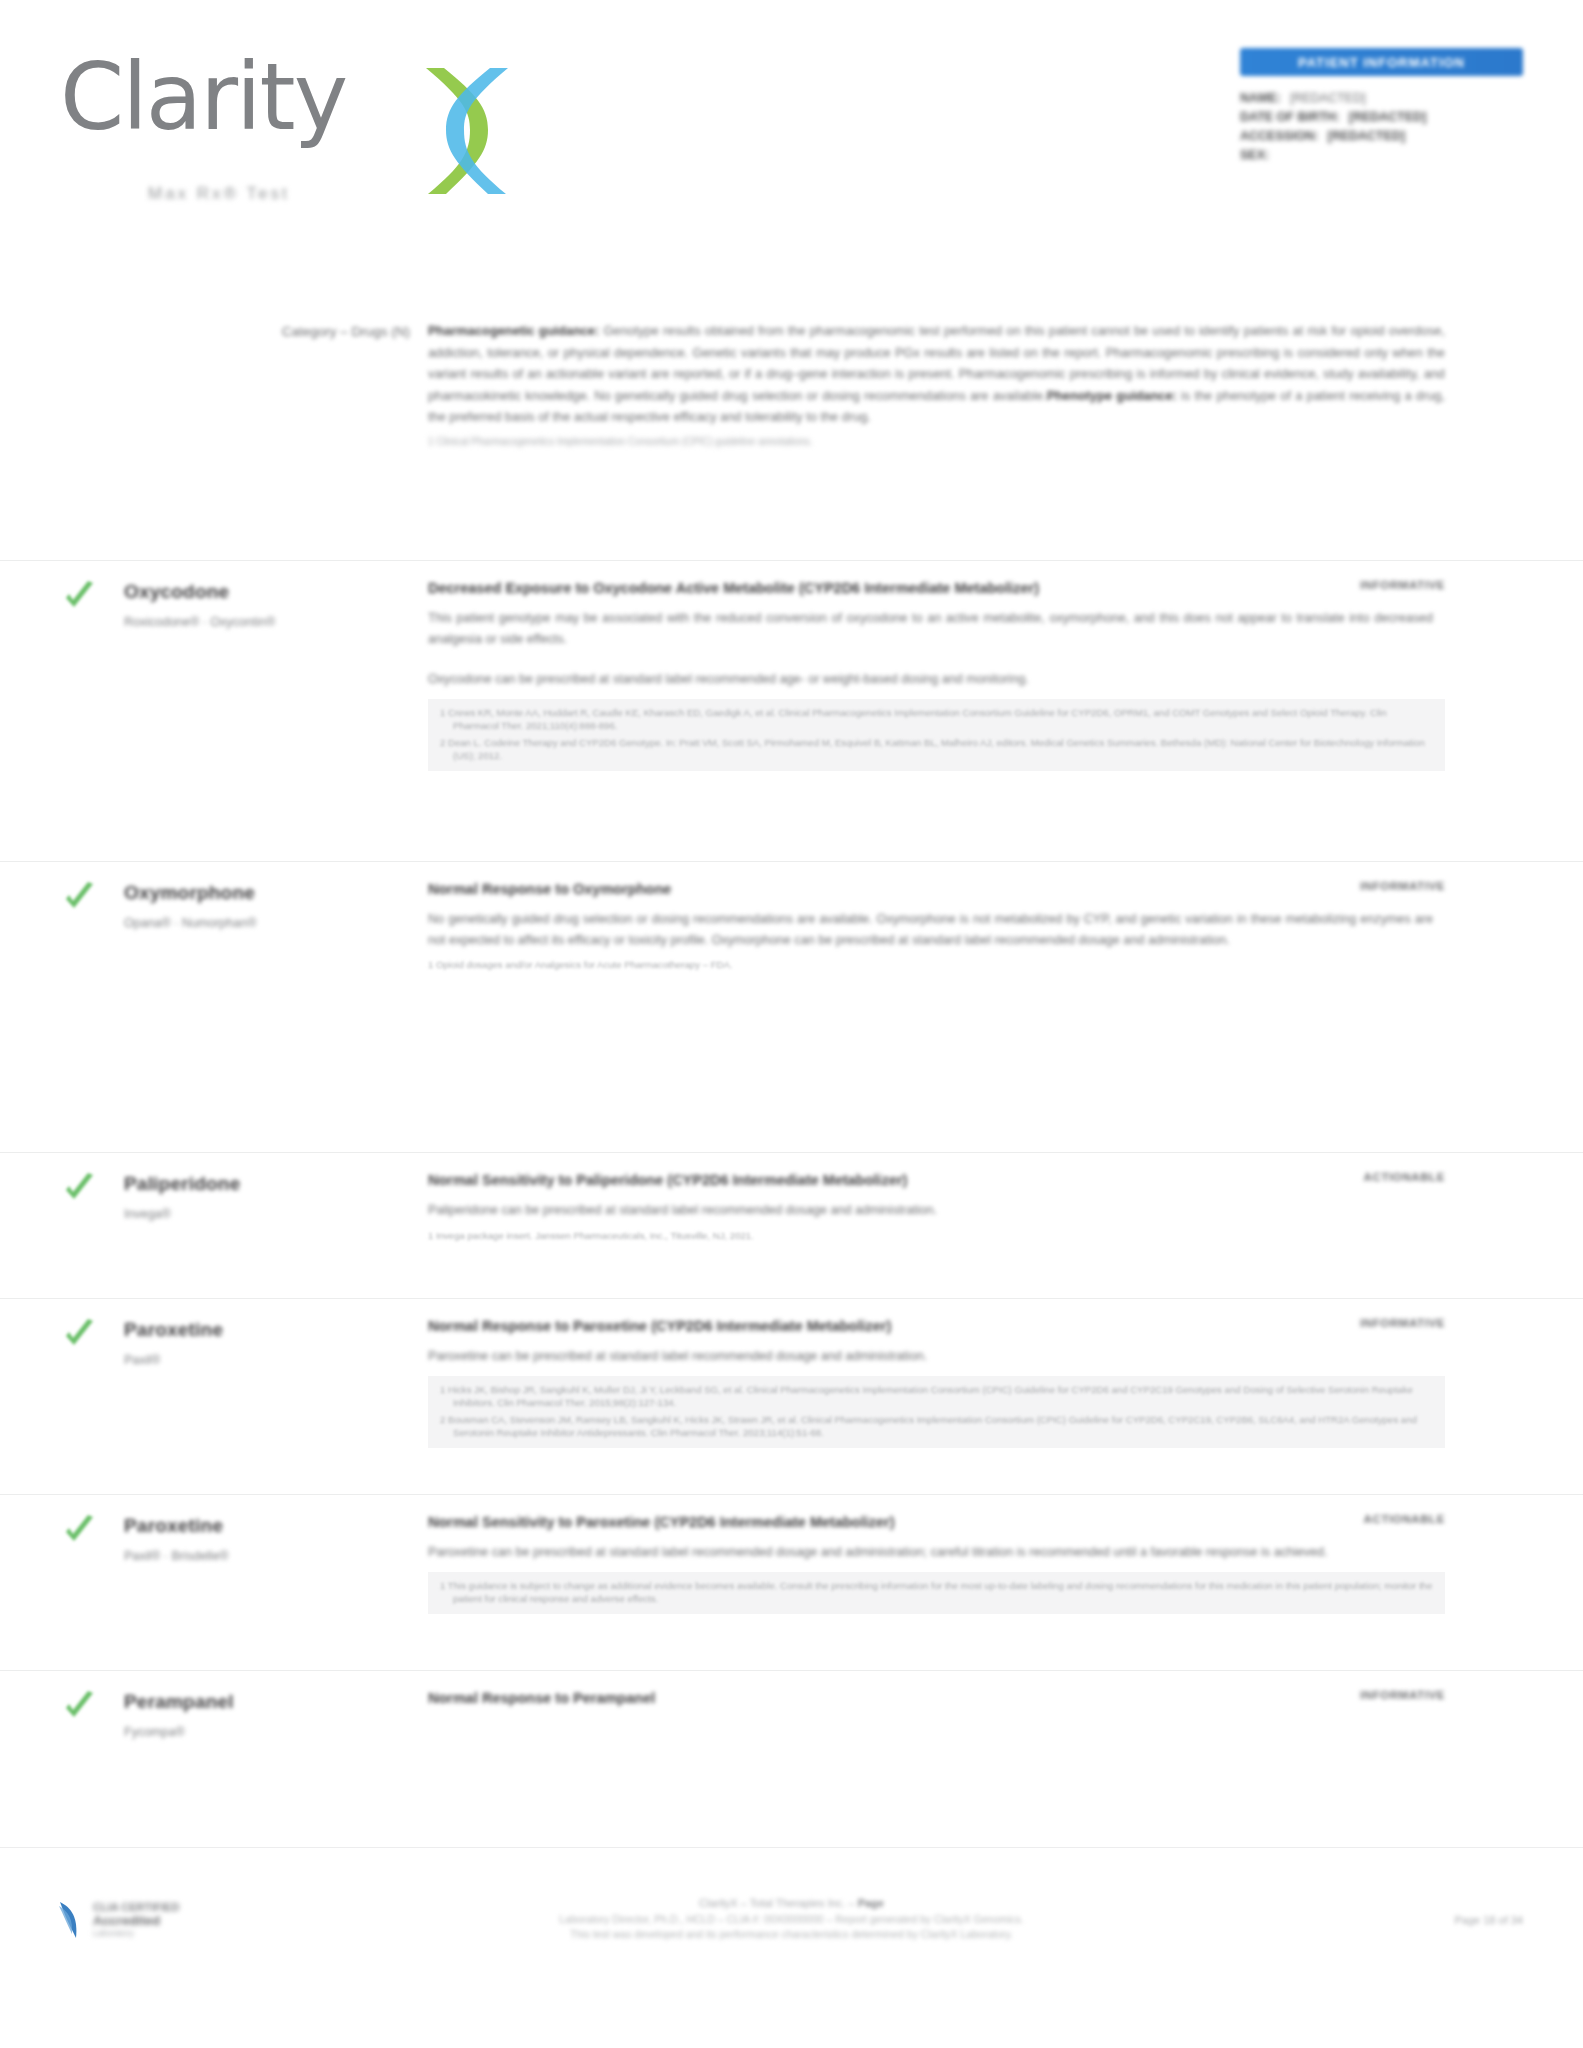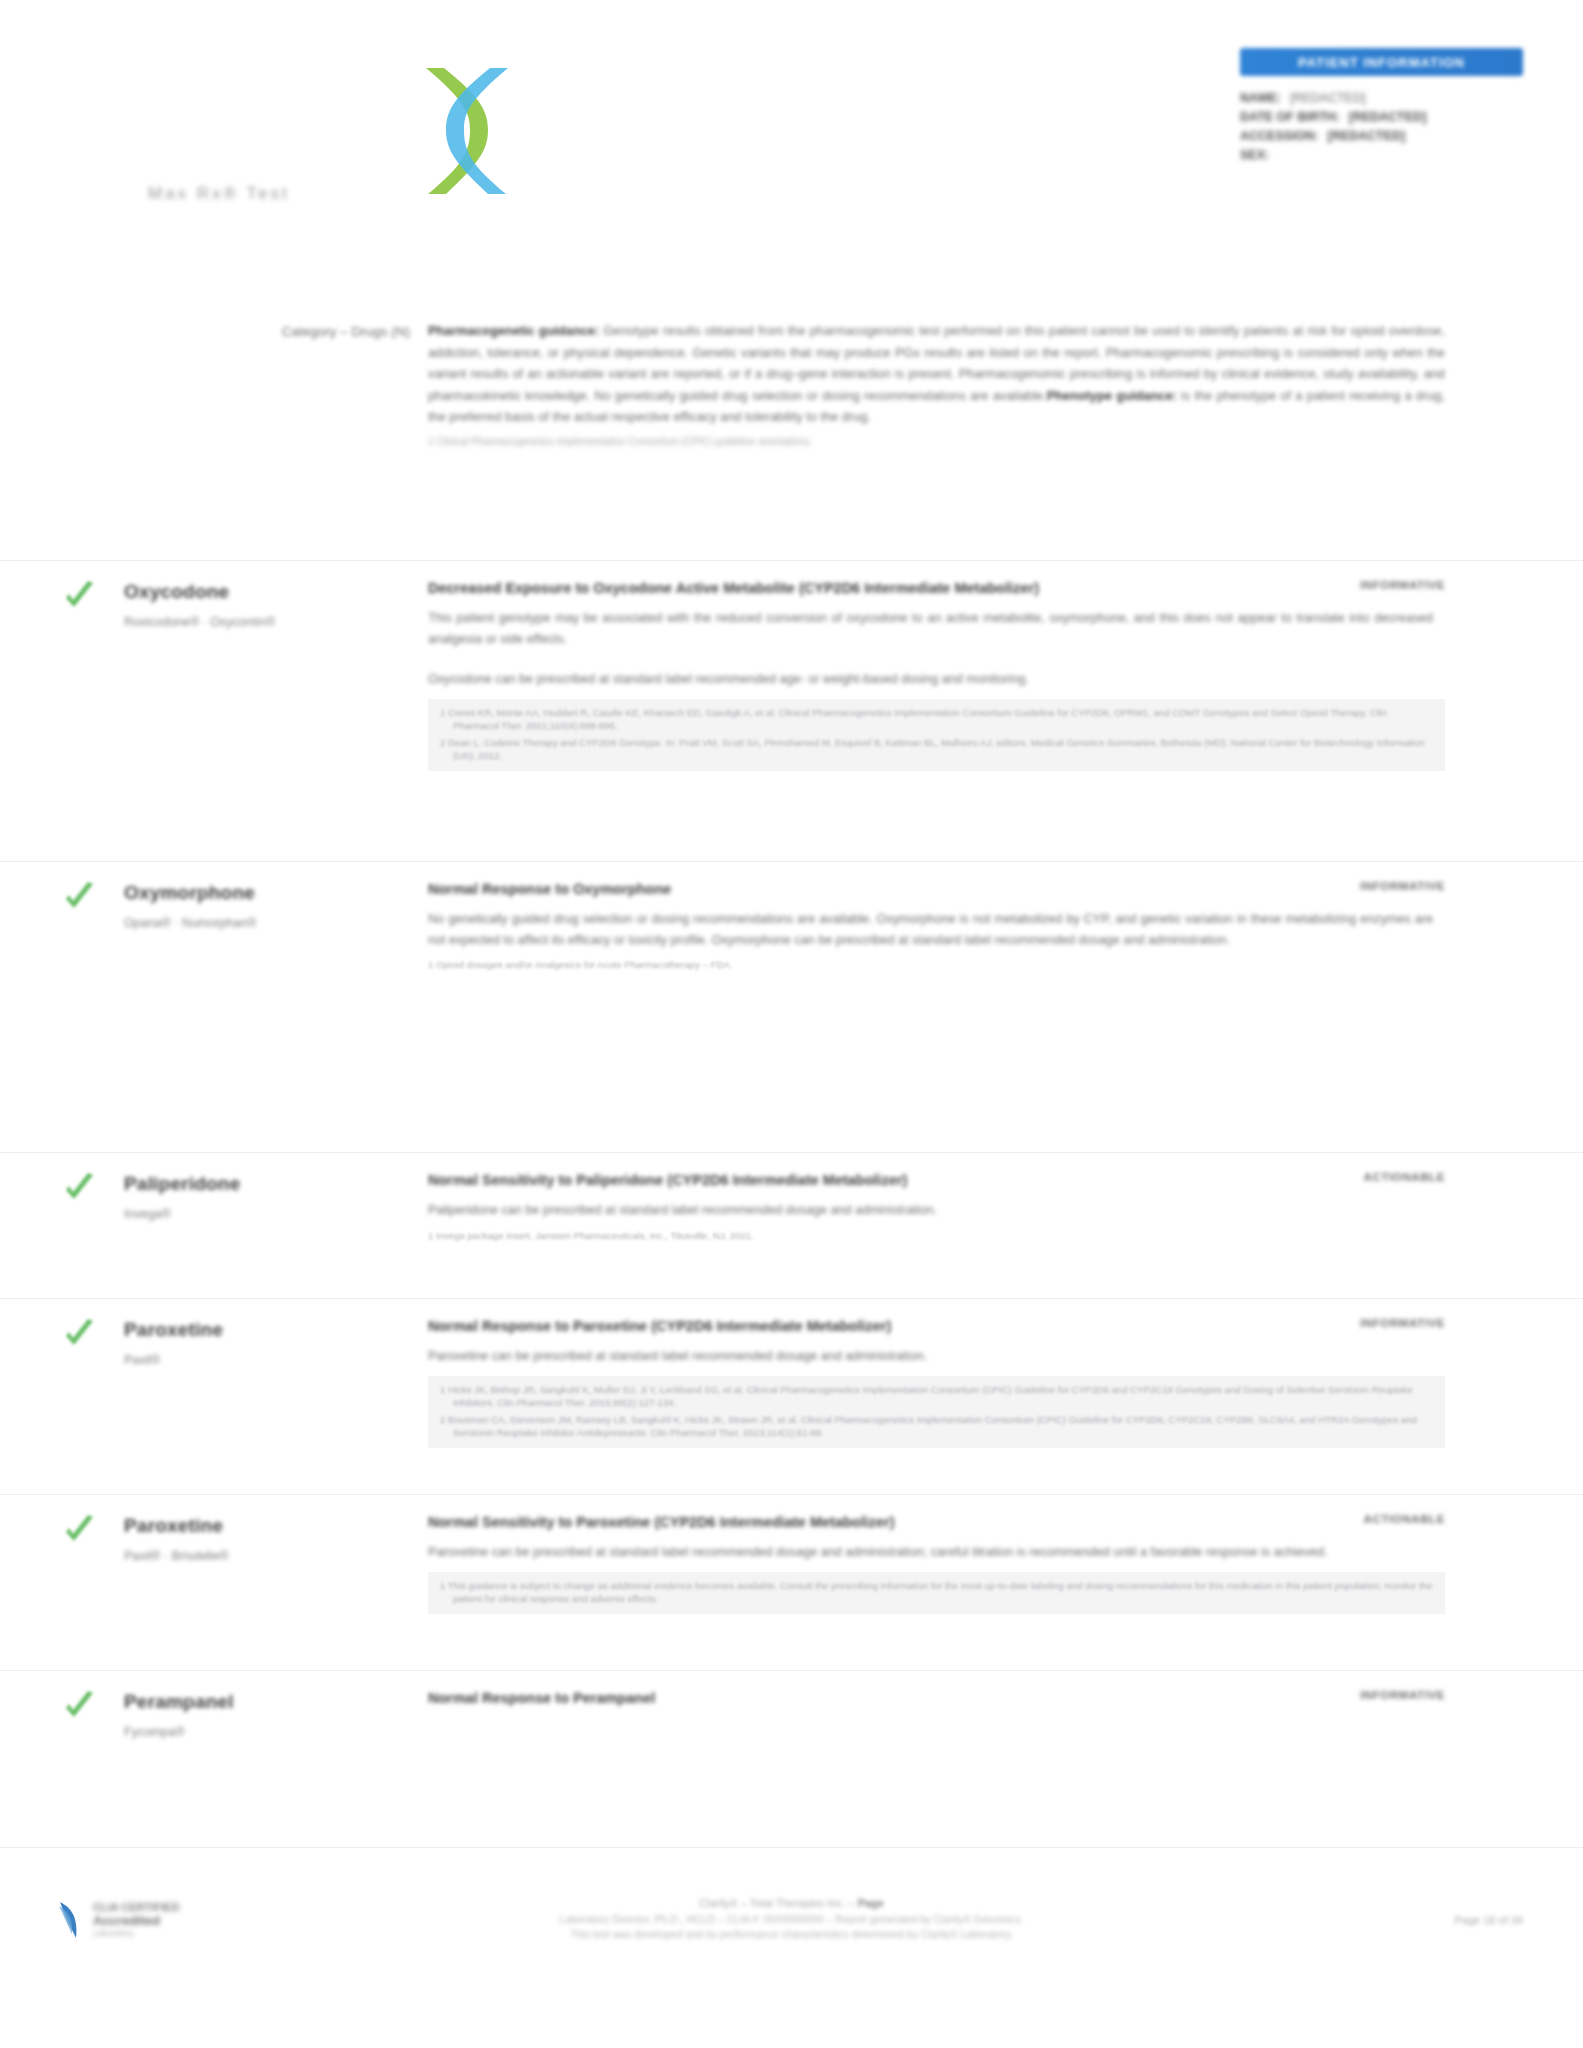--- a/index.html
+++ b/index.html
@@ -135,20 +135,21 @@
   }
 </style>
 </head>
 <body>
 
 <div class="page">
 
   <div class="header">
 
     <div class="logo-wrap">
+      <div class="logo-text">Clarity</div>
 
       <svg class="logo-dna" viewBox="0 0 110 140">
         <path d="M14 8 C 52 40, 58 52, 58 70 C 58 92, 50 106, 16 134 L 34 134 C 66 104, 76 90, 76 70 C 76 48, 64 34, 32 8 Z" fill="#8cc63f" opacity="0.92"></path>
         <path d="M96 8 C 58 40, 52 52, 52 70 C 52 92, 60 106, 94 134 L 76 134 C 44 104, 34 90, 34 70 C 34 48, 46 34, 78 8 Z" fill="#4db8e8" opacity="0.88"></path>
       </svg>
 
       <div class="logo-tagline bl3">Max Rx® Test</div>
     </div>
 
     <div class="hdr-box">

